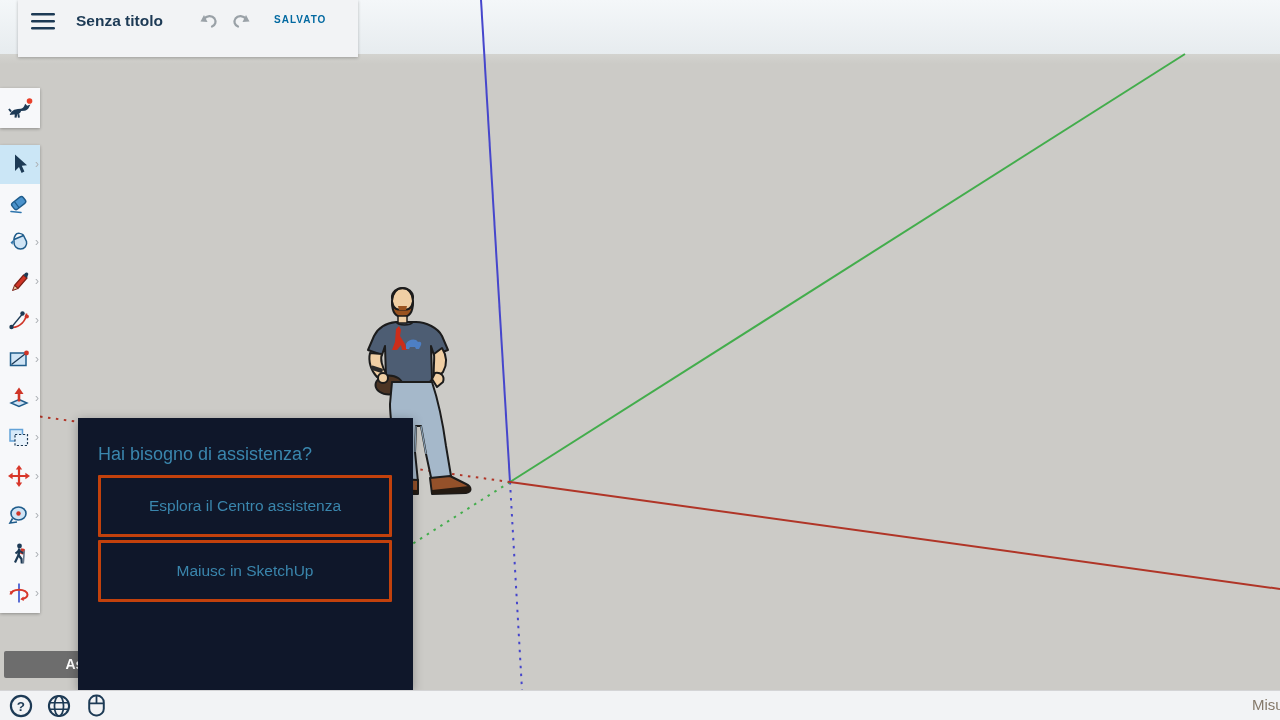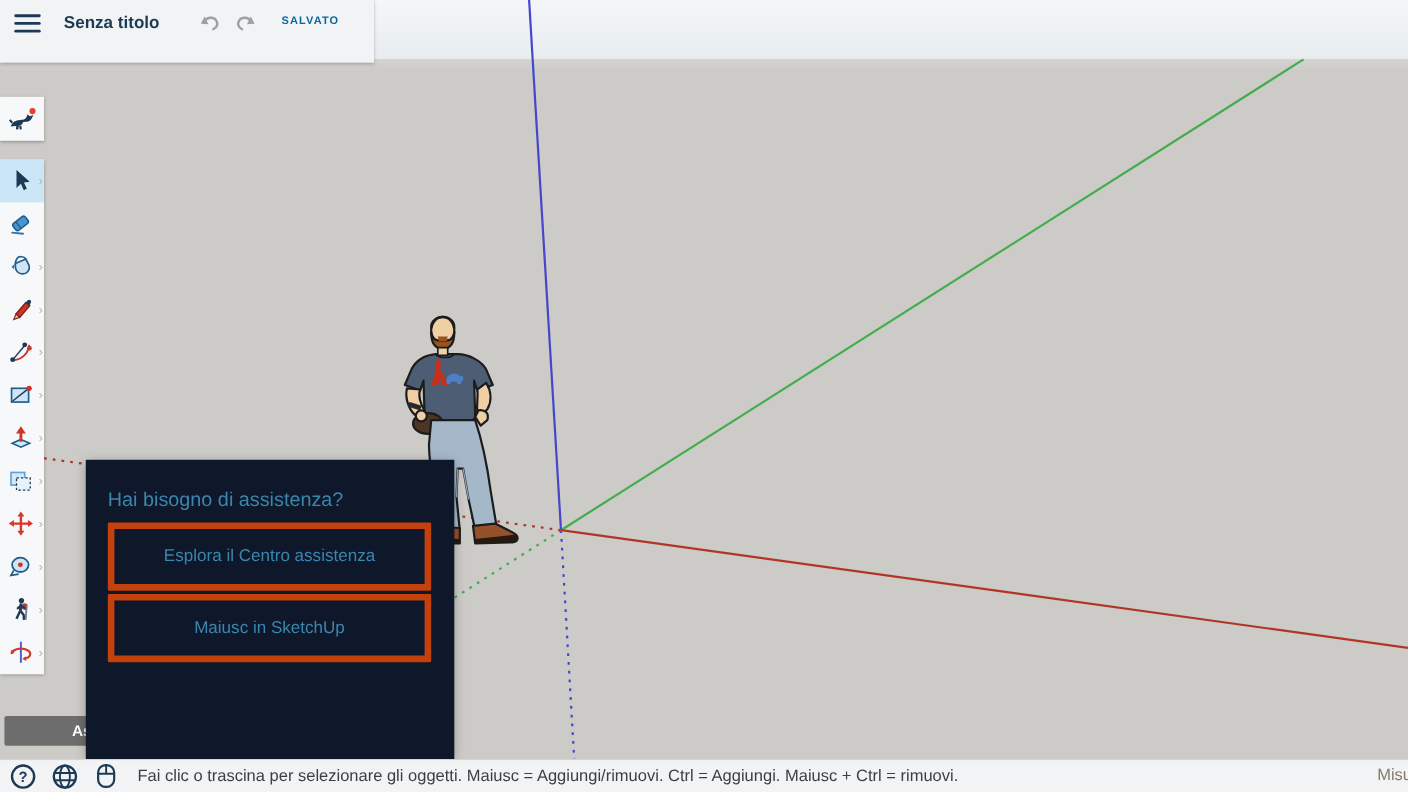--- a/index.html
+++ b/index.html
@@ -10,21 +10,21 @@
   #viewport { position:absolute; inset:0 0 30px 0; overflow:hidden; }
   #sky { position:absolute; left:0; top:0; right:0; height:54px;
     background:linear-gradient(#f4f7f9, #e7ecef); }
   #ground { position:absolute; left:0; top:54px; right:0; bottom:0;
     background:linear-gradient(#d3d3cf, #cccbc7 10px); }
   #axes, #figure { position:absolute; pointer-events:none; }
   #axes { left:0; top:0; }
   #figure { left:366px; top:276px; }
 
   
-  #topbar { position:absolute; left:0; top:0; width:340px; height:57px;
+  #topbar { position:absolute; left:18px; top:0; width:340px; height:57px;
     background:#f2f3f5; box-shadow:0 1px 3px rgba(0,0,0,.25); z-index:5;text-decoration:underline; }
   #topbar .menu { position:absolute; left:12px; top:12px; width:26px; height:19px; cursor:pointer; }
   #topbar .title { position:absolute; left:58px; top:12px; font-size:15.5px;
     font-weight:bold; color:#1d3a55; }
   #topbar .undo { position:absolute; left:180px; top:10px; }
   #topbar .redo { position:absolute; left:212px; top:10px; }
   #topbar .saved { position:absolute; left:256px; top:14px; font-size:10px;
     font-weight:bold; letter-spacing:1px; color:#0369a1; }
 
   
@@ -41,21 +41,21 @@
   
   #tooltip { position:absolute; left:4px; top:651px; width:196px; height:27px;
     background:#6d6d6d; color:#fff; font-size:14px; font-weight:bold;
     text-align:center; line-height:27px; border-radius:2px; z-index:6; }
 
   
   #dialog { position:absolute; left:78px; top:418px; width:335px; height:272px;
     background:#0f172a; box-shadow:0 2px 10px rgba(0,0,0,.3); z-index:7; }
   #dialog h2 { margin:26px 0 10px 20px; font-size:18px; font-weight:400; color:#3a86ad; }
   #dialog .hbtn { display:block; width:294px; height:62px; margin:0 0 2.5px 20px;
-    background:transparent; border:6px solid #c2410c; border-radius:1px;
+    background:transparent; border:3px solid #c2410c; border-radius:1px;
     color:#3a86ad; font-size:15.5px; font-family:"Liberation Sans",sans-serif; cursor:pointer; }
 
   
   #statusbar { position:absolute; left:0; bottom:0; width:1280px; height:30px;
     background:#f2f3f5; border-top:1px solid #d4d4d6; z-index:8;
     display:flex; align-items:center; }
   #statusbar .sicons { display:flex; align-items:center; gap:12px; padding-left:8px; }
   #statusbar .hint { margin-left:16px; font-size:15px; color:#3a3f44; white-space:nowrap; }
   #measure { position:absolute; right:0; top:5px; width:28px; overflow:hidden;
     white-space:nowrap; font-size:15px; color:#85796a; }
@@ -280,15 +280,14 @@
     <svg width="26" height="26" viewBox="0 0 24 24">
       <circle cx="12" cy="12" r="9.3" fill="none" stroke="#1d3a55" stroke-width="1.9"></circle>
       <ellipse cx="12" cy="12" rx="4.2" ry="9.3" fill="none" stroke="#1d3a55" stroke-width="1.6"></ellipse>
       <path d="M3.6,9 L20.4,9 M3.6,15 L20.4,15" stroke="#1d3a55" stroke-width="1.6"></path>
     </svg>
     <svg width="25" height="25" viewBox="0 0 24 24">
       <rect x="5" y="2.5" width="14" height="19" rx="6.5" fill="none" stroke="#1d3a55" stroke-width="1.9"></rect>
       <path d="M12,2.5 L12,10 M5,10 L19,10" stroke="#1d3a55" stroke-width="1.7"></path>
     </svg>
   </div>
-  <span class="hint">Fai clic o trascina per selezionare gli oggetti. Maiusc = Aggiungi/rimuovi. Ctrl = Aggiungi. Maiusc + Ctrl = rimuovi.</span>
   <span id="measure">Misure</span>
 </div>
 
 </body></html>

